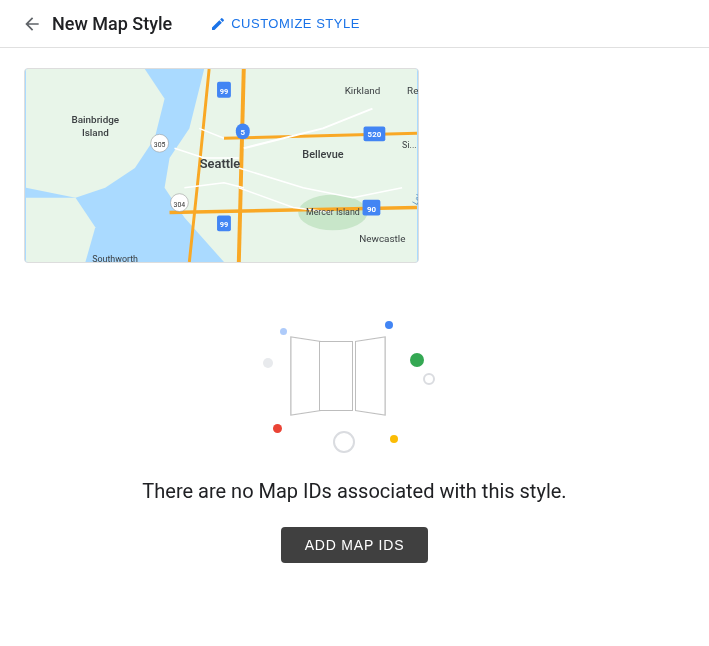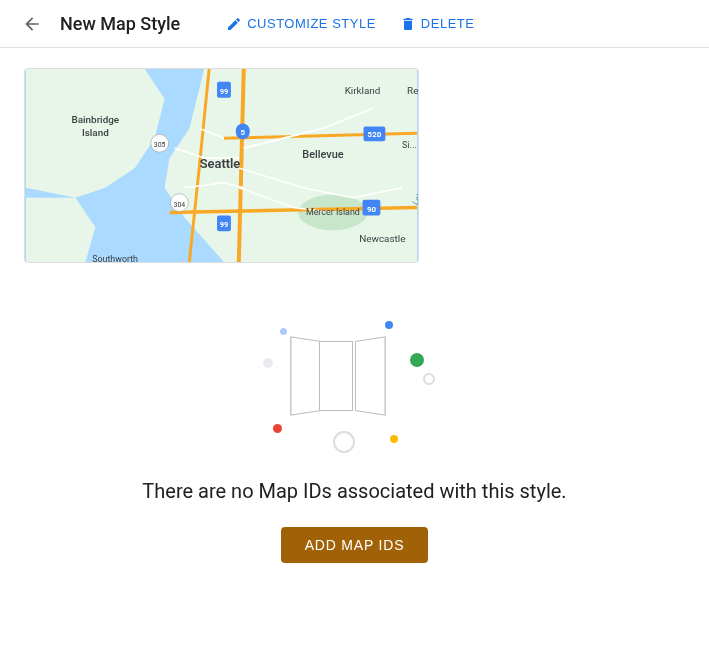--- a/index.html
+++ b/index.html
@@ -12,21 +12,21 @@
       overflow-x: hidden;
     }
 
     
     .header {
       display: flex;
       align-items: center;
       padding: 8px 16px;
       border-bottom: 1px solid #e0e0e0;
       height: 48px;
-      gap: 12px;
+      gap: 4px;
     }
     .back-btn {
       display: flex;
       align-items: center;
       justify-content: center;
       cursor: pointer;
       color: #5f6368;
       width: 32px;
       height: 32px;
       border-radius: 50%;
@@ -147,21 +147,21 @@
     .empty-text {
       margin-top: 16px;
       font-size: 20px;
       color: #202124;
       text-align: center;
     }
 
     .add-map-btn {
       margin-top: 24px;
       padding: 10px 24px;
-      background: #a16207;
+      background: #404040;
       color: #fff;
       border: none;
       border-radius: 4px;
       font-size: 14px;
       font-weight: 500;
       letter-spacing: 0.8px;
       text-transform: uppercase;
       cursor: pointer;
     }
   </style>
@@ -182,28 +182,20 @@
       <span class="btn-icon">
         <svg width="16" height="16" viewBox="0 0 24 24" fill="#1a73e8">
           <path d="M3 17.25V21h3.75L17.81 9.94l-3.75-3.75L3 17.25zM20.71 7.04c.39-.39.39-1.02 0-1.41l-2.34-2.34a1 1 0 0 0-1.41 0l-1.83 1.83 3.75 3.75 1.83-1.83z"></path>
         </svg>
       </span>
       <span>CUSTOMIZE STYLE</span>
     </button>
 
 
 
-    <button class="header-btn">
-      <span class="btn-icon">
-        <svg width="16" height="16" viewBox="0 0 24 24" fill="#1a73e8">
-          <path d="M6 19c0 1.1.9 2 2 2h8c1.1 0 2-.9 2-2V7H6v12zM19 4h-3.5l-1-1h-5l-1 1H5v2h14V4z"></path>
-        </svg>
-      </span>
-      <span>DELETE</span>
-    </button>
   </div>
 </div>
 
 <div class="main-content">
 
   <div class="map-preview">
     <svg class="map-svg" viewBox="0 0 395 195" xmlns="http://www.w3.org/2000/svg">
 
       <rect width="395" height="195" fill="#aadaff"></rect>
 

